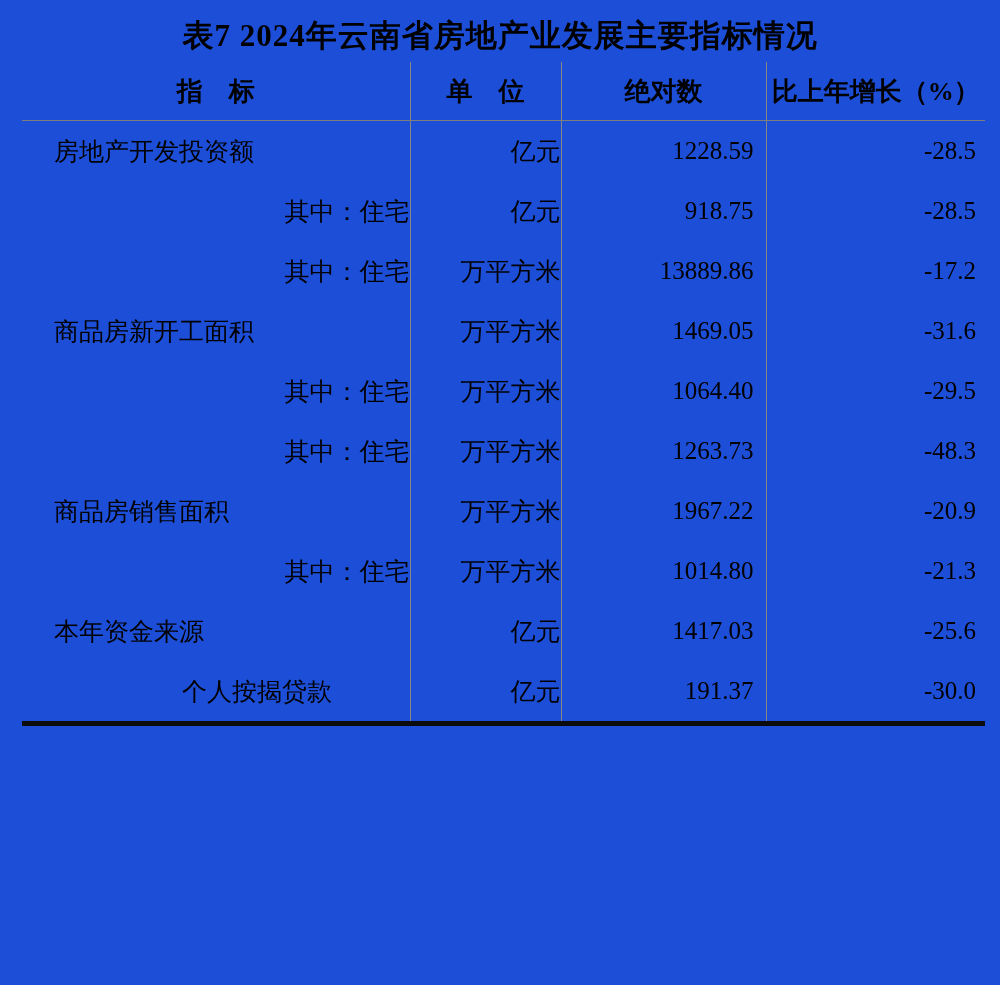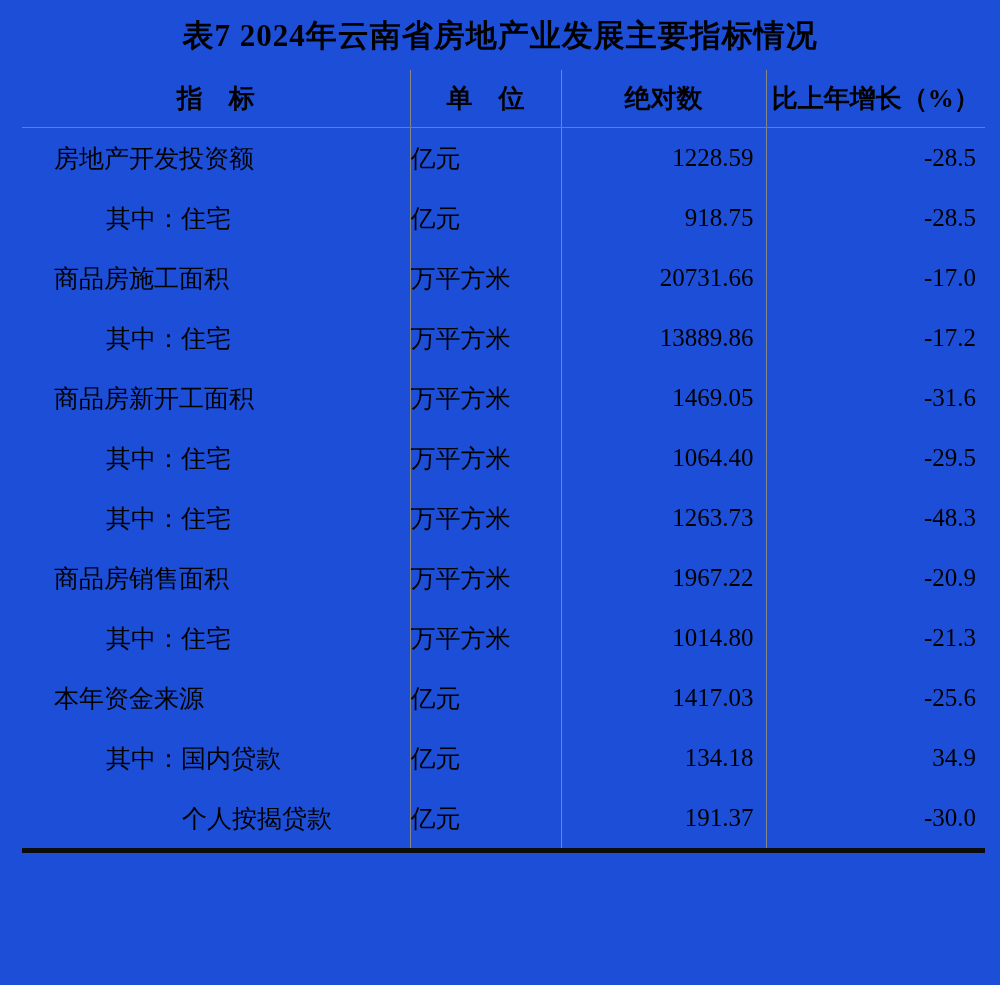--- a/index.html
+++ b/index.html
@@ -29,21 +29,21 @@
     letter-spacing: 1px;
     white-space: pre;
   }
   table.stats-table {
     position: absolute;
     top: 62px;
     left: 22px;
     width: 963px;
     border-collapse: collapse;
     table-layout: fixed;
-    border-top: 8px solid #1d4ed8;
+    border-top: 1px solid #1d4ed8;
     border-bottom: 5px solid #0c0c0c;
     font-size: 25px;
   }
   col.c1 { width: 388px; }
   col.c2 { width: 151px; }
   col.c3 { width: 205px; }
   col.c4 { width: 219px; }
   th {
     height: 57px;
     padding: 0;
@@ -57,24 +57,24 @@
   td {
     height: 60px;
     padding: 0;
     vertical-align: middle;
     white-space: nowrap;
     overflow: hidden;
   }
   .v-sep { border-right: 1px solid #868686; }
   td.cell-indicator { text-align: left; }
   td.indent-0 { padding-left: 32px; }
-  td.indent-1 { padding-left: 84px; }
+  td.indent-1 { padding-left: 84px; text-align: right; }
   td.indent-2 { padding-left: 121px; }
   td.indent-3 { padding-left: 160px; }
-  td.cell-unit { text-align: left; }
+  td.cell-unit { text-align: right; }
   td.cell-absolute { text-align: right; padding-right: 12px; padding-left: 44px; }
   td.cell-growth { text-align: right; padding-right: 9px; }
 </style>
 </head>
 <body>
 
 <div class="page">
 
   <div class="doc-title">表7 2024年云南省房地产业发展主要指标情况</div>
 
@@ -98,26 +98,20 @@
           <td class="cell-indicator v-sep indent-0">房地产开发投资额</td>
           <td class="cell-unit v-sep">亿元</td>
           <td class="cell-absolute v-sep">1228.59</td>
           <td class="cell-growth">-28.5</td>
         </tr>
         <tr>
           <td class="cell-indicator v-sep indent-1">其中：住宅</td>
           <td class="cell-unit v-sep">亿元</td>
           <td class="cell-absolute v-sep">918.75</td>
           <td class="cell-growth">-28.5</td>
-        </tr>
-        <tr>
-          <td class="cell-indicator v-sep indent-0">商品房施工面积</td>
-          <td class="cell-unit v-sep">万平方米</td>
-          <td class="cell-absolute v-sep">20731.66</td>
-          <td class="cell-growth">-17.0</td>
         </tr>
         <tr>
           <td class="cell-indicator v-sep indent-1">其中：住宅</td>
           <td class="cell-unit v-sep">万平方米</td>
           <td class="cell-absolute v-sep">13889.86</td>
           <td class="cell-growth">-17.2</td>
         </tr>
         <tr>
           <td class="cell-indicator v-sep indent-0">商品房新开工面积</td>
           <td class="cell-unit v-sep">万平方米</td>
@@ -148,26 +142,20 @@
           <td class="cell-absolute v-sep">1014.80</td>
           <td class="cell-growth">-21.3</td>
         </tr>
         <tr>
           <td class="cell-indicator v-sep indent-0">本年资金来源</td>
           <td class="cell-unit v-sep">亿元</td>
           <td class="cell-absolute v-sep">1417.03</td>
           <td class="cell-growth">-25.6</td>
         </tr>
         <tr>
-          <td class="cell-indicator v-sep indent-1">其中：国内贷款</td>
-          <td class="cell-unit v-sep">亿元</td>
-          <td class="cell-absolute v-sep">134.18</td>
-          <td class="cell-growth">34.9</td>
-        </tr>
-        <tr>
           <td class="cell-indicator v-sep indent-3">个人按揭贷款</td>
           <td class="cell-unit v-sep">亿元</td>
           <td class="cell-absolute v-sep">191.37</td>
           <td class="cell-growth">-30.0</td>
         </tr>
       </tbody>
   </table>
 
 </div>
 

